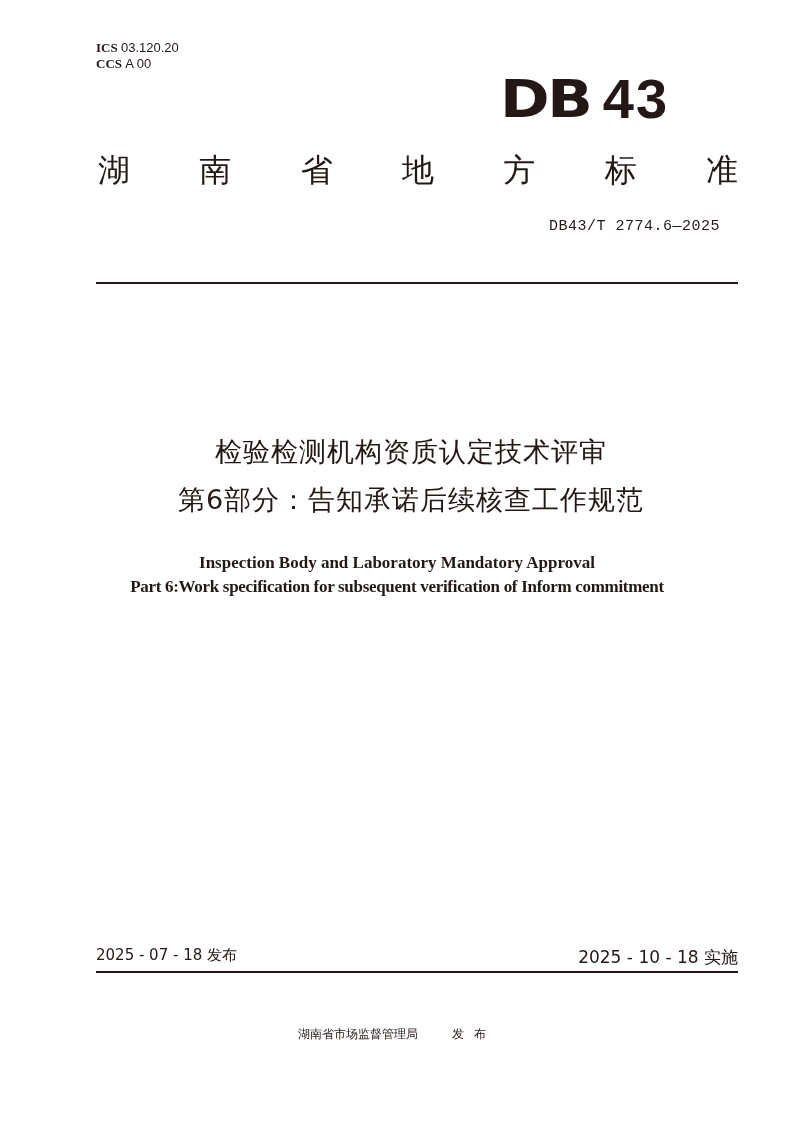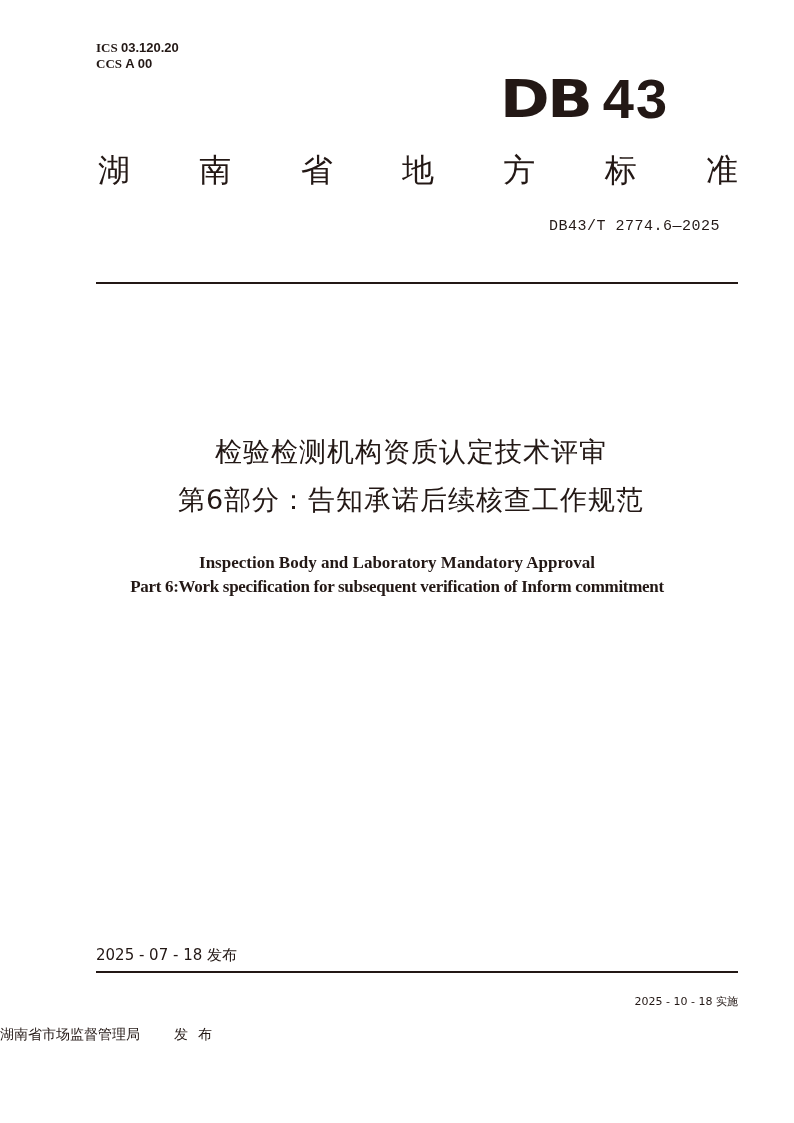--- a/index.html
+++ b/index.html
@@ -1,36 +1,36 @@
 <!DOCTYPE html>
 <html><head>
 <meta charset="utf-8">
 <style>
   html, body { margin: 0; padding: 0; background: #ffffff; }
   body { width: 794px; height: 1123px; position: relative; overflow: hidden; color: #231815; }
   .abs { position: absolute; }
   .ics { left: 96px; top: 40px; font-family: "Liberation Serif", serif; font-size: 13px; line-height: 16px; }
   .ics b { font-weight: bold; }
-  .ics .val { font-family: "Liberation Sans", sans-serif; font-weight: bold; }
+  .ics .val { font-family: "Liberation Sans", sans-serif; font-weight: normal; }
   .db-logo { left: 500px; top: 74px; height: 50px; display: flex; align-items: flex-end; }
   .db-logo .db { font-family: "DejaVu Sans", sans-serif; font-weight: 900; font-size: 52px; line-height: 50px; letter-spacing: -2px; transform: scaleX(1.15); transform-origin: left bottom; display: inline-block; margin-right: 24px; }
   .db-logo .num { font-family: Liberation Sans, sans-serif; font-weight: bold; font-size: 56px; line-height: 50px; letter-spacing: 2px; }
   .title-row { left: 98px; top: 148px; width: 640px; display: flex; justify-content: space-between; font-family: "DejaVu Sans", sans-serif; font-size: 32px; line-height: 44px; }
   .std-no { right: 74px; top: 218px; font-family: "Liberation Mono", monospace; font-size: 15px; letter-spacing: 0.5px; }
   .rule-top { left: 96px; top: 282px; width: 642px; height: 2px; background: #231815; }
   .cn-title { left: 0; width: 794px; text-align: center; font-family: "DejaVu Sans", sans-serif; font-size: 27px; line-height: 40px; letter-spacing: 1px; margin-left: 14px; }
   .cn-title.l1 { top: 432px; }
   .cn-title.l2 { top: 480px; }
   .en-title { left: 0; width: 794px; text-align: center; font-family: "Liberation Serif", serif; font-weight: bold; font-size: 17px; line-height: 22px; }
   .en-title.l1 { top: 552px; }
   .en-title.l2 { top: 576px; letter-spacing: -0.3px; }
   .date-left { left: 96px; top: 946px; font-family: "DejaVu Sans", sans-serif; font-size: 15px; }
-  .date-right { right: 56px; top: 946px; font-family: "DejaVu Sans", sans-serif; font-size: 11px; margin-top: 48px; }
+  .date-right { right: 56px; top: 946px; font-family: "DejaVu Sans", sans-serif; font-size: 17px; }
   .rule-bottom { left: 96px; top: 971px; width: 642px; height: 2px; background: #231815; }
-  .publisher { left: 0; width: 794px; top: 1026px; font-family: "DejaVu Sans", sans-serif; font-size: 14px; }
+  .publisher { left: 0; width: 794px; top: 1026px; text-align: center; font-family: "DejaVu Sans", sans-serif; font-size: 12px; }
   .publisher .gap { display: inline-block; width: 34px; }
   .publisher .act { letter-spacing: 10px; }
 </style>
 </head>
 <body>
 
 <div class="abs ics">
   <div><b>ICS</b>&nbsp;<span class="val">03.120.20</span></div>
   <div><b>CCS</b>&nbsp;<span class="val">A 00</span></div>
 </div>

